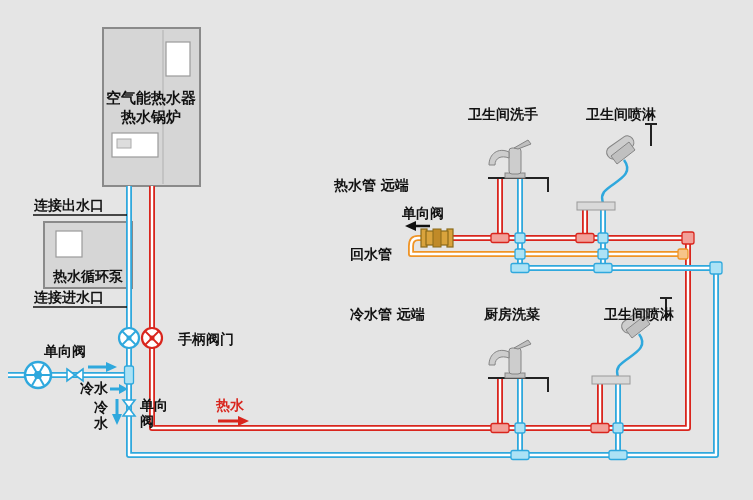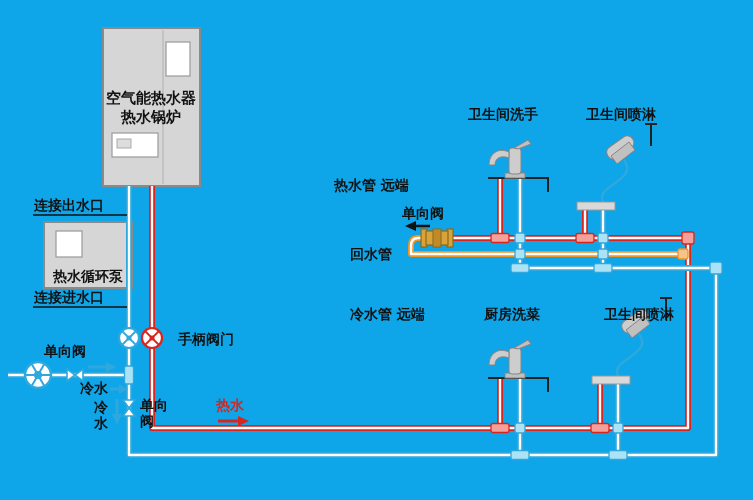--- a/index.html
+++ b/index.html
@@ -1,16 +1,16 @@
 <!DOCTYPE html>
 <html><head>
 <meta charset="utf-8">
 <style>
   html,body{margin:0;padding:0;background:#ffffff;}
-  .stage{position:relative;width:753px;height:500px;background:#0ea5e9;overflow:hidden;
+  .stage{position:relative;width:753px;height:500px;background:#e5e5e5;overflow:hidden;
          font-family:"DejaVu Sans","Liberation Sans",sans-serif;}
   svg{display:block;}
   
   .po{fill:none;stroke-width:6;stroke-linejoin:round;stroke-linecap:butt;}
   .pi{fill:none;stroke:#ffffff;stroke-width:2.4;stroke-linejoin:round;stroke-linecap:butt;}
   .red  .po{stroke:#d9251d;}
   .blue .po{stroke:#2fa8dd;}
   .orange .po{stroke:#ef9426;}
   .lbl{font-family:"DejaVu Sans","Liberation Sans",sans-serif;font-size:14px;font-weight:700;fill:#111;}
   .lbl-red{fill:#d9251d;}

